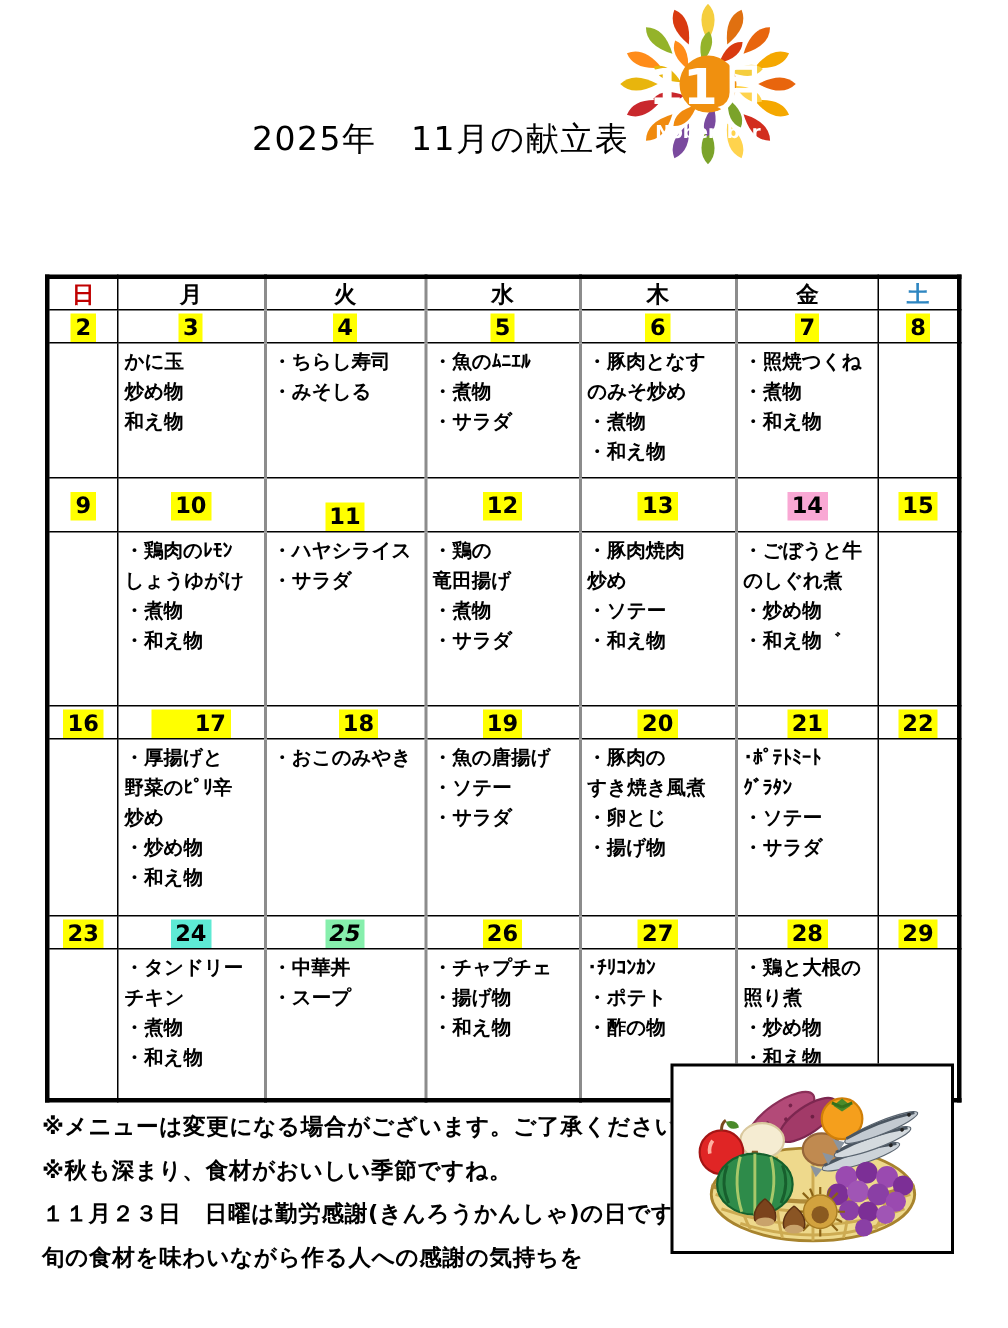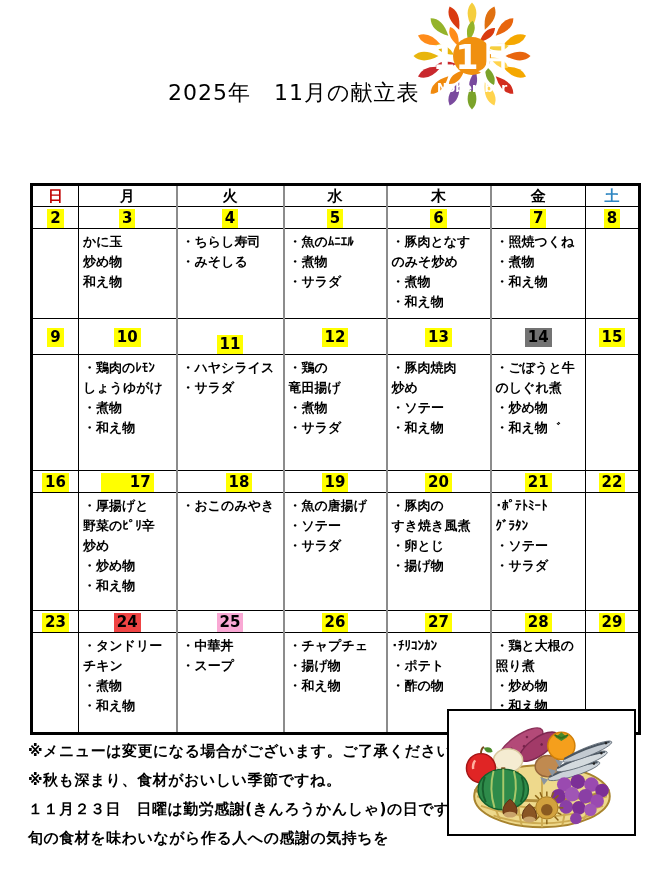--- a/index.html
+++ b/index.html
@@ -146,21 +146,21 @@
             <div class="menu-line">・和え物</div>
           </td>
           <td class="c6"></td>
         </tr>
         <tr class="date-row">
           <td class="c0"><span class="date-chip" style="background: rgb(255, 255, 0);">9</span></td>
           <td class="c1"><span class="date-chip" style="background: rgb(255, 255, 0); text-align: right;">10</span></td>
           <td class="c2"><span class="date-chip" style="background: rgb(255, 255, 0); margin-top: 16px;">11</span></td>
           <td class="c3"><span class="date-chip" style="background: rgb(255, 255, 0);">12</span></td>
           <td class="c4"><span class="date-chip" style="background: rgb(255, 255, 0);">13</span></td>
-          <td class="c5"><span class="date-chip" style="background: #737373;">14</span></td>
+          <td class="c5"><span class="date-chip" style="background: #f9a8d4;">14</span></td>
           <td class="c6"><span class="date-chip" style="background: rgb(255, 255, 0);">15</span></td>
         </tr>
         <tr class="menu-row mrow1">
           <td class="c0"></td>
           <td class="c1">
             <div class="menu-line">・鶏肉のﾚﾓﾝ</div>
             <div class="menu-line">しょうゆがけ</div>
             <div class="menu-line">・煮物</div>
             <div class="menu-line">・和え物</div>
           </td>
@@ -223,22 +223,22 @@
           <td class="c5">
             <div class="menu-line">・ﾎﾟﾃﾄﾐｰﾄ</div>
             <div class="menu-line">ｸﾞﾗﾀﾝ</div>
             <div class="menu-line">・ソテー</div>
             <div class="menu-line">・サラダ</div>
           </td>
           <td class="c6"></td>
         </tr>
         <tr class="date-row">
           <td class="c0"><span class="date-chip" style="background: rgb(255, 255, 0);">23</span></td>
-          <td class="c1"><span class="date-chip" style="background: #ef4444;">24</span></td>
-          <td class="c2"><span class="date-chip" style="background: #f9a8d4;">25</span></td>
+          <td class="c1"><span class="date-chip" style="background: #5eead4;">24</span></td>
+          <td class="c2"><span class="date-chip" style="background: #86efac; font-style: italic;">25</span></td>
           <td class="c3"><span class="date-chip" style="background: rgb(255, 255, 0);">26</span></td>
           <td class="c4"><span class="date-chip" style="background: rgb(255, 255, 0);">27</span></td>
           <td class="c5"><span class="date-chip" style="background: rgb(255, 255, 0);">28</span></td>
           <td class="c6"><span class="date-chip" style="background: rgb(255, 255, 0);">29</span></td>
         </tr>
         <tr class="menu-row mrow3">
           <td class="c0"></td>
           <td class="c1">
             <div class="menu-line">・タンドリー</div>
             <div class="menu-line">チキン</div>

